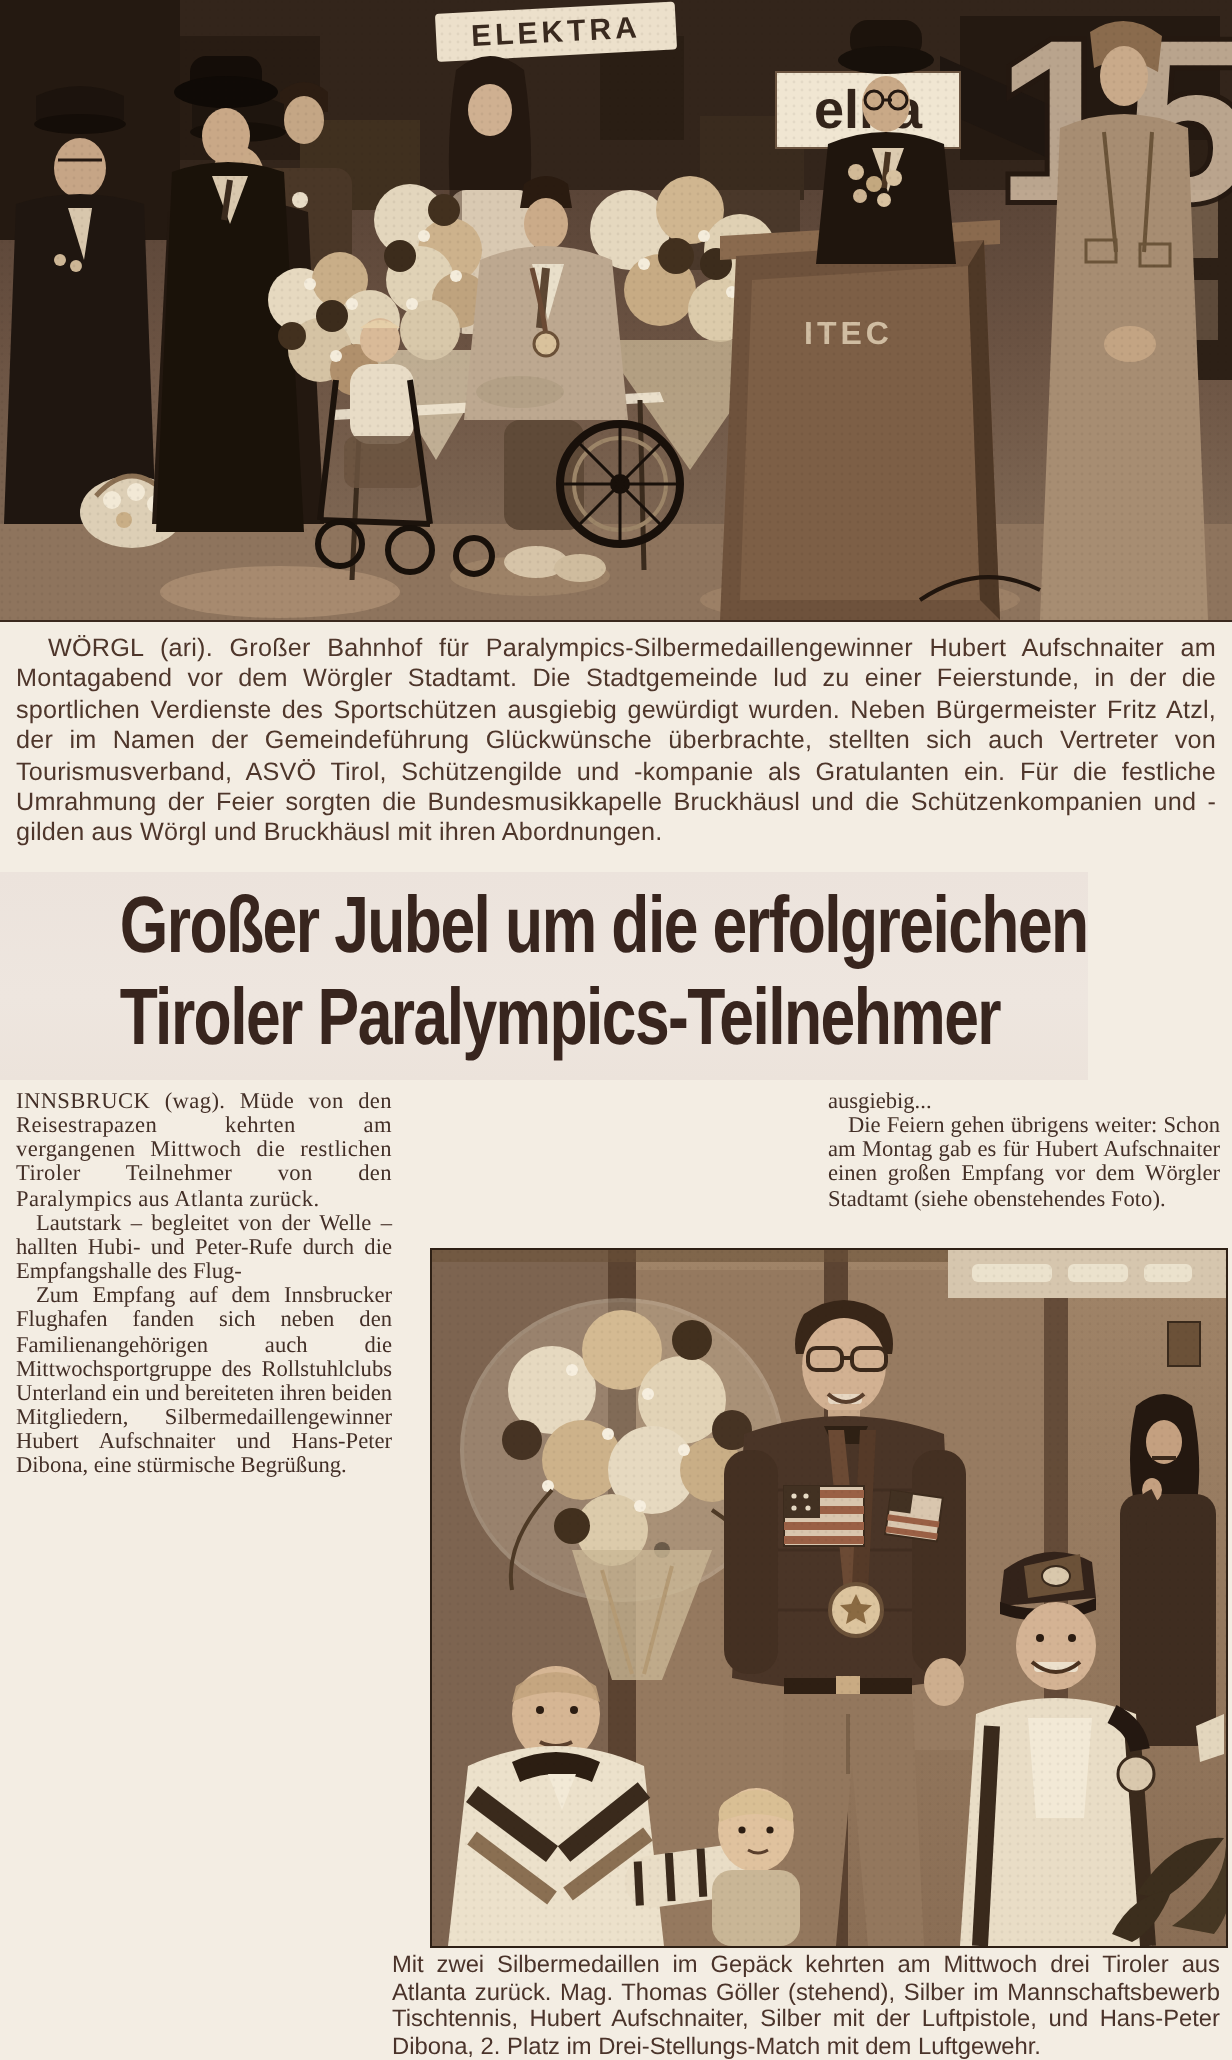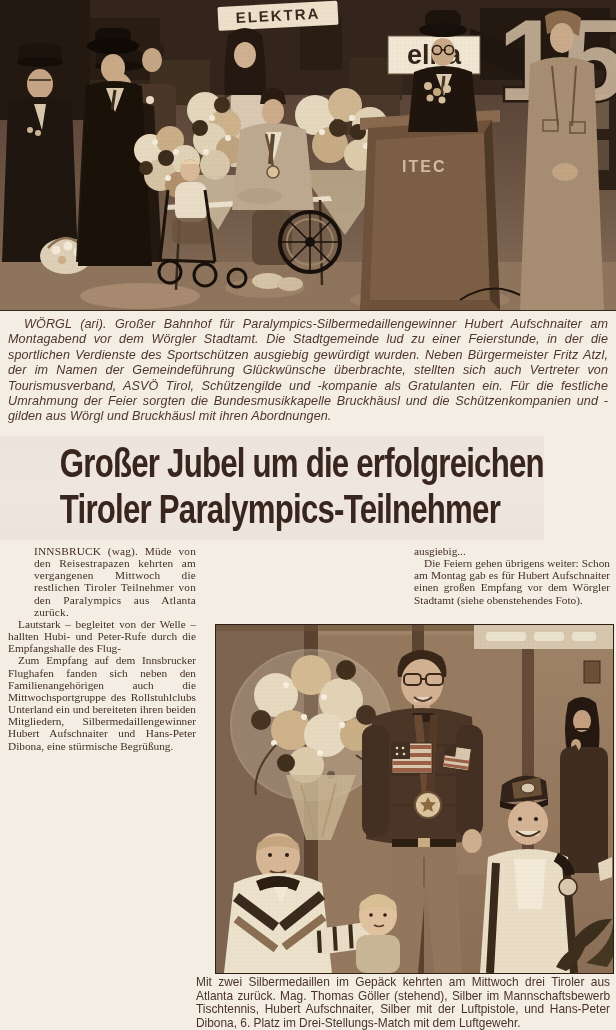--- a/index.html
+++ b/index.html
@@ -12,21 +12,21 @@
   }
   
   .photo{position:absolute;overflow:hidden;background:#5a4436;}
   .photo svg{display:block;}
   .photo-top{left:0;top:0;width:616px;height:310px;border-bottom:1px solid #3a291e;}
   .photo-bottom{left:215px;top:624px;width:397px;height:348px;border:1px solid #2e2015;}
   
   .caption-top{
     position:absolute;left:8px;top:317px;width:600px;margin:0;
     font-size:12.6px;line-height:15.4px;font-weight:500;letter-spacing:.1px;
-    text-align:justify;text-indent:16px;color:#4e362b;font-style:italic;
+    text-align:justify;text-indent:16px;color:#4e362b;
   }
   .caption-bottom{
     position:absolute;left:196px;top:976px;width:414px;margin:0;
     font-size:11.9px;line-height:13.6px;font-weight:500;
     text-align:justify;color:#4a332a;
   }
   
   .headline{
     position:absolute;left:0;top:436px;width:544px;height:104px;
     background:linear-gradient(180deg,#ece3dc 0%,#eee6df 60%,#ece3db 100%);
@@ -40,21 +40,21 @@
   }
   
   .col{position:absolute;top:545px;font-family:"Liberation Serif",serif;
     font-size:11.3px;line-height:12.15px;text-align:justify;color:#432f27;
     hyphens:auto;}
   .col1{left:8px;width:188px;}
   .col2{left:208px;width:196px;}
   .col3{left:414px;width:196px;}
   .para{margin:0;text-indent:10px;}
   .para.no-indent{text-indent:0;}
-  .lede{letter-spacing:.2px;margin-left:26px;}
+  .lede{letter-spacing:.2px;}
 </style>
 </head>
 <body>
 
 <div class="page">
 
   <div class="photo photo-top">
     <svg viewBox="0 0 616 310" width="616" height="310">
       <defs>
         <linearGradient id="tg" x1="0" y1="0" x2="0" y2="1">
@@ -441,15 +441,15 @@
 
       <g>
         <path d="M352,322 q20,-30 44,-28 q-16,22 -30,30 z" fill="#3c2e1d"></path>
         <path d="M370,338 q26,-18 27,-40 q8,26 -6,44 z" fill="#463723"></path>
         <path d="M340,342 q10,-20 30,-22 q-8,20 -20,26 z" fill="#3c2e1d"></path>
       </g>
       <rect width="397" height="348" fill="url(#dots)" opacity="0.05"></rect>
     </svg>
   </div>
 
-  <p class="caption-bottom">Mit zwei Silbermedaillen im Gepäck kehrten am Mittwoch drei Tiroler aus Atlanta zurück. Mag. Thomas Göller (stehend), Silber im Mannschaftsbewerb Tischtennis, Hubert Aufschnaiter, Silber mit der Luftpistole, und Hans-Peter Dibona, 6. Platz im Drei-Stellungs-Match mit dem Luftgewehr.</p>
+  <p class="caption-bottom">Mit zwei Silbermedaillen im Gepäck kehrten am Mittwoch drei Tiroler aus Atlanta zurück. Mag. Thomas Göller (stehend), Silber im Mannschaftsbewerb Tischtennis, Hubert Aufschnaiter, Silber mit der Luftpistole, und Hans-Peter Dibona, 2. Platz im Drei-Stellungs-Match mit dem Luftgewehr.</p>
 
 </div>
 
 </body></html>

